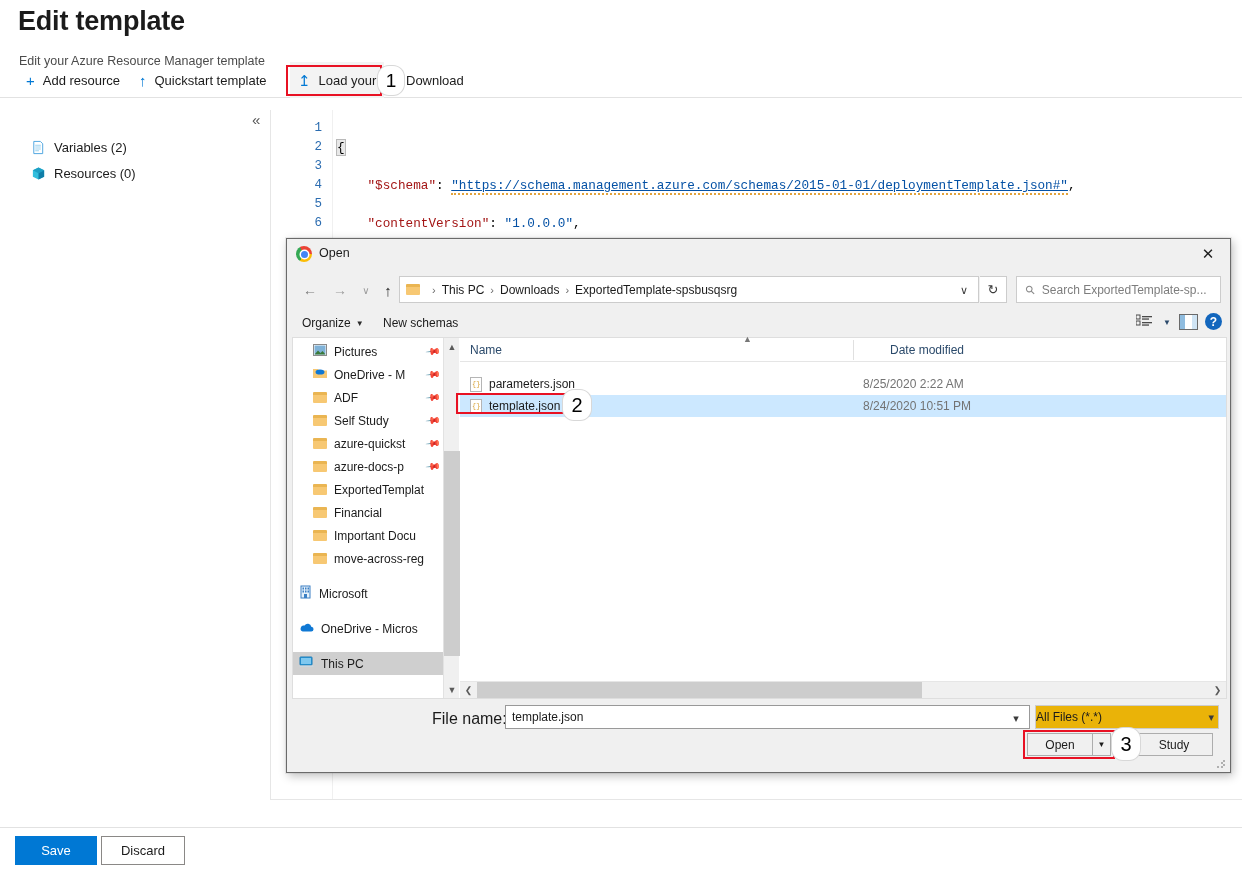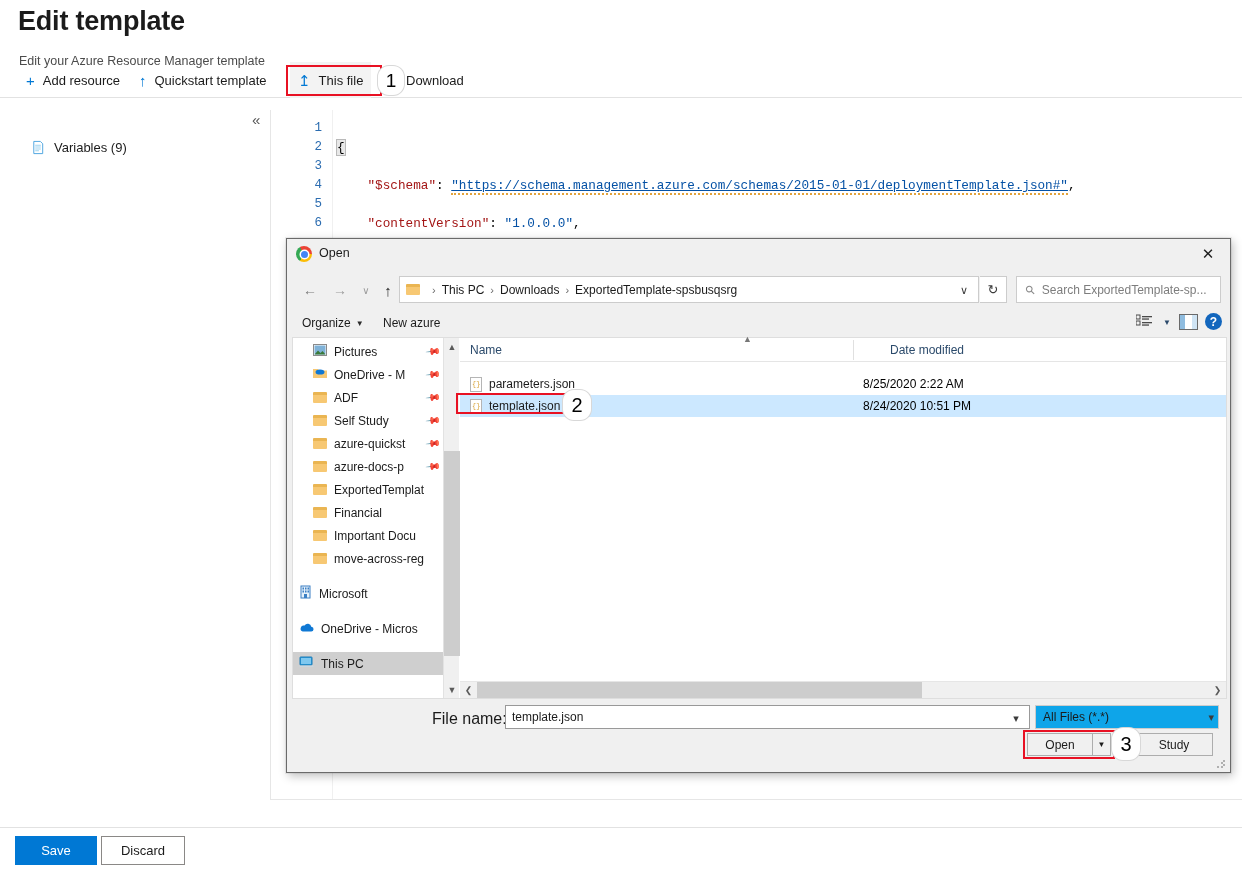--- a/index.html
+++ b/index.html
@@ -257,21 +257,21 @@
   }
   .file-row.selected { background:#cce8ff; }
   .file-ic {
     width:12px; height:15px; margin-left:10px; margin-right:7px;
     background:#ffffff; border:1px solid #b5b5b5; position:relative; flex:0 0 auto;
   }
   .file-ic::after {
     content:"{}"; position:absolute; left:1px; top:0px;
     font-family:"Liberation Mono", monospace; font-size:7px; color:#d8a43a; line-height:13px;
   }
-  .file-date { position:absolute; left:403px; font-size:12px; color:#000000; }
+  .file-date { position:absolute; left:403px; font-size:12px; color:#737373; }
 
   #template-highlight {
     position:absolute; left:290px; top:153px; width:110px; height:21px;
     border:2px solid #e81123; z-index:5; pointer-events:none;
   }
 
   
   #list-hsb {
     position:absolute; left:0; bottom:0; width:100%; height:17px;
     background:#f0f0f0; border-top:1px solid #e6e6e6;
@@ -292,22 +292,22 @@
     display:flex; align-items:center; padding-left:6px;
     font-size:12px; color:#1b1b1b; cursor:text;
   }
   #fn-dd {
     position:absolute; right:1px; top:1px; width:24px; height:22px;
     display:flex; align-items:center; justify-content:center;
     font-size:11px; color:#3b3b3b; cursor:pointer;
   }
   #filter-select {
     position:absolute; left:748px; top:466px; width:184px; height:24px;
-    background:#0ea5e9; border:1px solid #cccccc;
-    display:flex; align-items:center; padding-left:7px;
+    background:#eab308; border:1px solid #cccccc;
+    display:flex; align-items:center; 
     font-size:12px; color:#1b1b1b; cursor:pointer;
   }
   #filter-dd {
     position:absolute; right:4px; top:0; height:22px;
     display:flex; align-items:center; font-size:11px; color:#3b3b3b;
   }
 
   
   #open-btn {
     position:absolute; left:1027px; top:733px; width:66px; height:23px;
@@ -370,39 +370,49 @@
   <div class="cmd" id="cmd-add">
     <span class="gl">+</span>
     <span>Add resource</span>
   </div>
   <div class="cmd" id="cmd-quick">
     <span class="gl">↑</span>
     <span>Quickstart template</span>
   </div>
   <div class="cmd" id="cmd-load">
     <span class="gl">↥</span>
-    <span>This file</span>
+    <span>Load your</span>
   </div>
   <div class="cmd" id="cmd-download">
     <span>Download</span>
   </div>
 </div>
 <div id="load-file-highlight"></div>
 <div class="badge" id="badge-1">1</div>
 
 <div id="collapse-panel">«</div>
 <div id="tree">
   <div class="tree-item">
     <span class="tree-icon">
       <svg width="14" height="15" viewBox="0 0 14 16">
           <path fill="#ffffff" stroke="#4aa3df" stroke-width="1" d="M2.5 1.5h7l2.5 2.5v10.5h-9.5z"></path>
           <path fill="#9fd3f0" d="M4 5h6v1H4zM4 7h6v1H4zM4 9h6v1H4zM4 11h4v1H4z"></path>
         </svg>
     </span>
-    <span>Variables (9)</span>
+    <span>Variables (2)</span>
+  </div>
+  <div class="tree-item">
+    <span class="tree-icon">
+      <svg width="15" height="15" viewBox="0 0 16 16">
+          <path fill="#32bedd" d="M8 1.6l6 3v6.8l-6 3-6-3V4.6z"></path>
+          <path fill="#1d9fc4" d="M8 1.6l6 3-6 3-6-3z"></path>
+          <path fill="#0f7ea8" d="M8 7.6v6.8l6-3V4.6z"></path>
+        </svg>
+    </span>
+    <span>Resources (0)</span>
   </div>
 </div>
 
 <div id="editor-panel">
   <div id="gutter">
     <div class="ln" style="top:11px">1</div>
     <div class="ln" style="top:30px">2</div>
     <div class="ln" style="top:49px">3</div>
     <div class="ln" style="top:68px">4</div>
     <div class="ln" style="top:87px">5</div>
@@ -450,21 +460,21 @@
       <span>Search ExportedTemplate-sp...</span>
     </div>
   </div>
 
   <div id="dlg-toolbar">
     <div class="tbitem" id="tb-organize">
       <span>Organize</span>
       <span class="tb-caret">▼</span>
     </div>
     <div class="tbitem" id="tb-newfolder">
-      <span>New azure</span>
+      <span>New schemas</span>
     </div>
     <div id="tb-viewicon">
       <svg width="18" height="16" viewBox="0 0 18 16">
         <rect x="0" y="1" width="4" height="4" fill="none" stroke="#4a4a4a"></rect>
         <rect x="0" y="7" width="4" height="4" fill="none" stroke="#4a4a4a"></rect>
         <rect x="6" y="2" width="10" height="1.3" fill="#4a4a4a"></rect>
         <rect x="6" y="4.4" width="7" height="1.3" fill="#4a4a4a"></rect>
         <rect x="6" y="8" width="10" height="1.3" fill="#4a4a4a"></rect>
         <rect x="6" y="10.4" width="7" height="1.3" fill="#4a4a4a"></rect>
       </svg>

